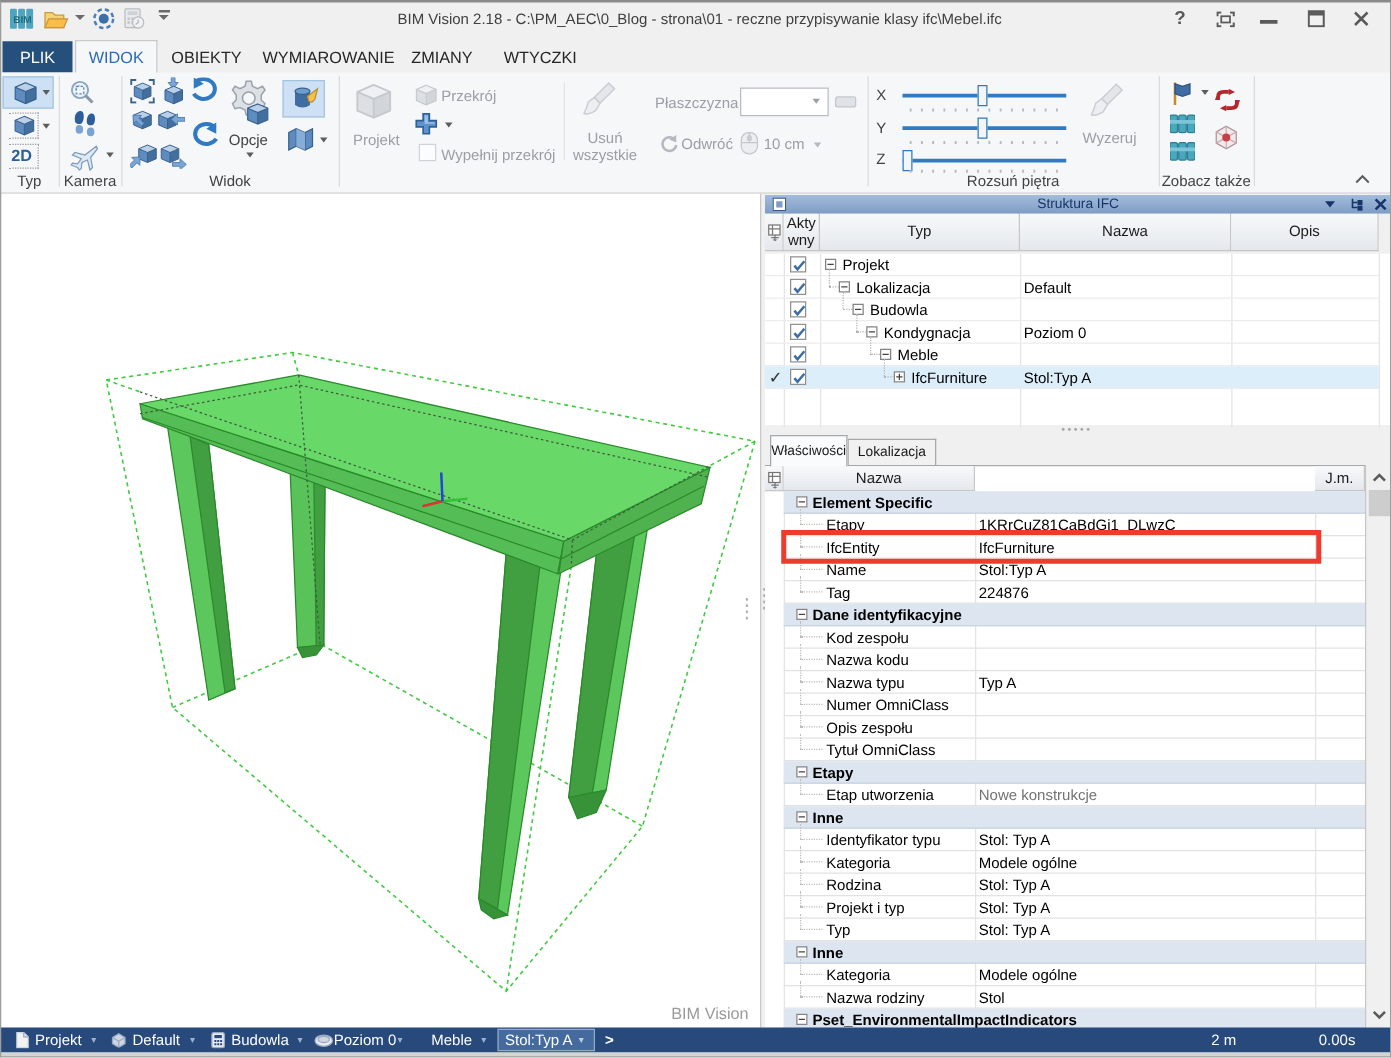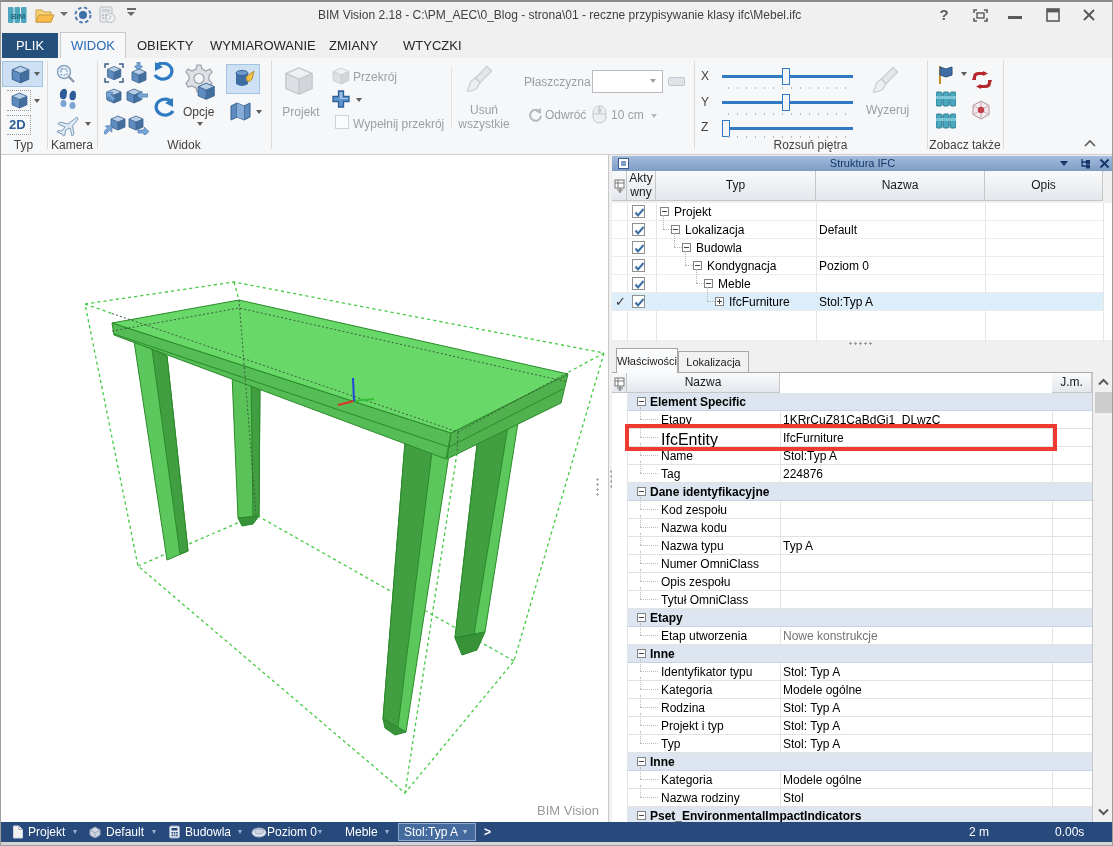--- a/index.html
+++ b/index.html
@@ -517,21 +517,21 @@
       </div>
       <div class="abs" style="left:38px;top:22px;font-size:12px;font-weight:bold;color:#000;white-space:nowrap;">Element Specific</div>
       <div class="abs" style="left:15px;top:55px;width:465px;height:1px;background:#e2e2e2;"></div>
       <div class="abs" style="left:28px;top:34px;width:1px;height:12px;border-left:1px dotted #bdbdbd;"></div>
       <div class="abs" style="left:28px;top:46px;width:18px;height:1px;border-top:1px dotted #bdbdbd;"></div>
       <div class="abs" style="left:49px;top:40px;font-size:12px;color:#000;white-space:nowrap;">Etapy</div>
       <div class="abs" style="left:171px;top:40px;font-size:12px;color:#000;white-space:nowrap;">1KRrCuZ81CaBdGi1_DLwzC</div>
       <div class="abs" style="left:15px;top:73px;width:465px;height:1px;background:#e2e2e2;"></div>
       <div class="abs" style="left:28px;top:52px;width:1px;height:12px;border-left:1px dotted #bdbdbd;"></div>
       <div class="abs" style="left:28px;top:64px;width:18px;height:1px;border-top:1px dotted #bdbdbd;"></div>
-      <div class="abs" style="left:49px;top:58px;font-size:16px;color:#000;white-space:nowrap;">IfcEntity</div>
+      <div class="abs" style="left:49px;top:58px;font-size:12px;color:#000;white-space:nowrap;">IfcEntity</div>
       <div class="abs" style="left:171px;top:58px;font-size:12px;color:#000;white-space:nowrap;">IfcFurniture</div>
       <div class="abs" style="left:15px;top:91px;width:465px;height:1px;background:#e2e2e2;"></div>
       <div class="abs" style="left:28px;top:70px;width:1px;height:12px;border-left:1px dotted #bdbdbd;"></div>
       <div class="abs" style="left:28px;top:82px;width:18px;height:1px;border-top:1px dotted #bdbdbd;"></div>
       <div class="abs" style="left:49px;top:76px;font-size:12px;color:#000;white-space:nowrap;">Name</div>
       <div class="abs" style="left:171px;top:76px;font-size:12px;color:#000;white-space:nowrap;">Stol:Typ A</div>
       <div class="abs" style="left:15px;top:109px;width:465px;height:1px;background:#e2e2e2;"></div>
       <div class="abs" style="left:28px;top:88px;width:1px;height:12px;border-left:1px dotted #bdbdbd;"></div>
       <div class="abs" style="left:28px;top:100px;width:18px;height:1px;border-top:1px dotted #bdbdbd;"></div>
       <div class="abs" style="left:49px;top:94px;font-size:12px;color:#000;white-space:nowrap;">Tag</div>

